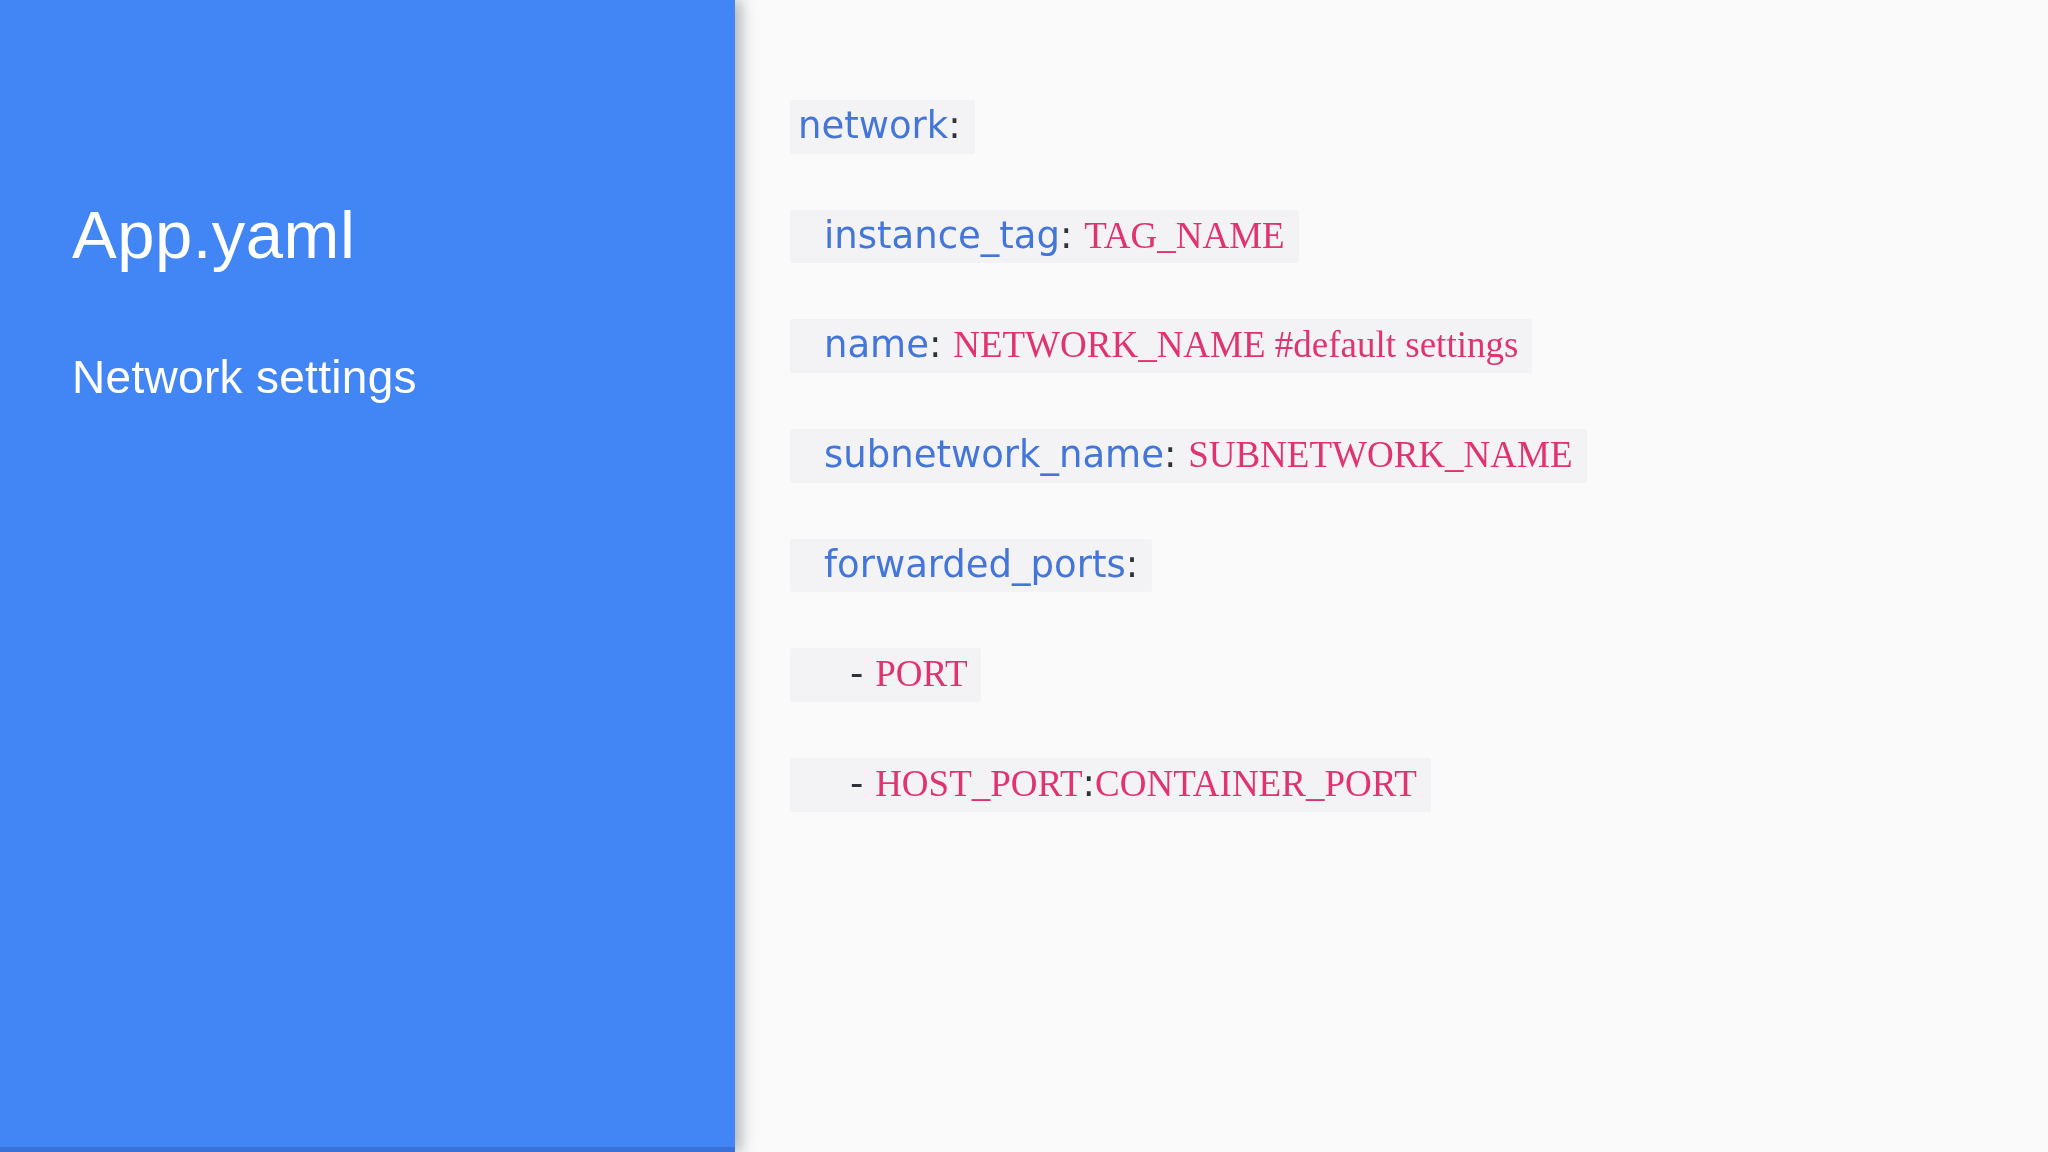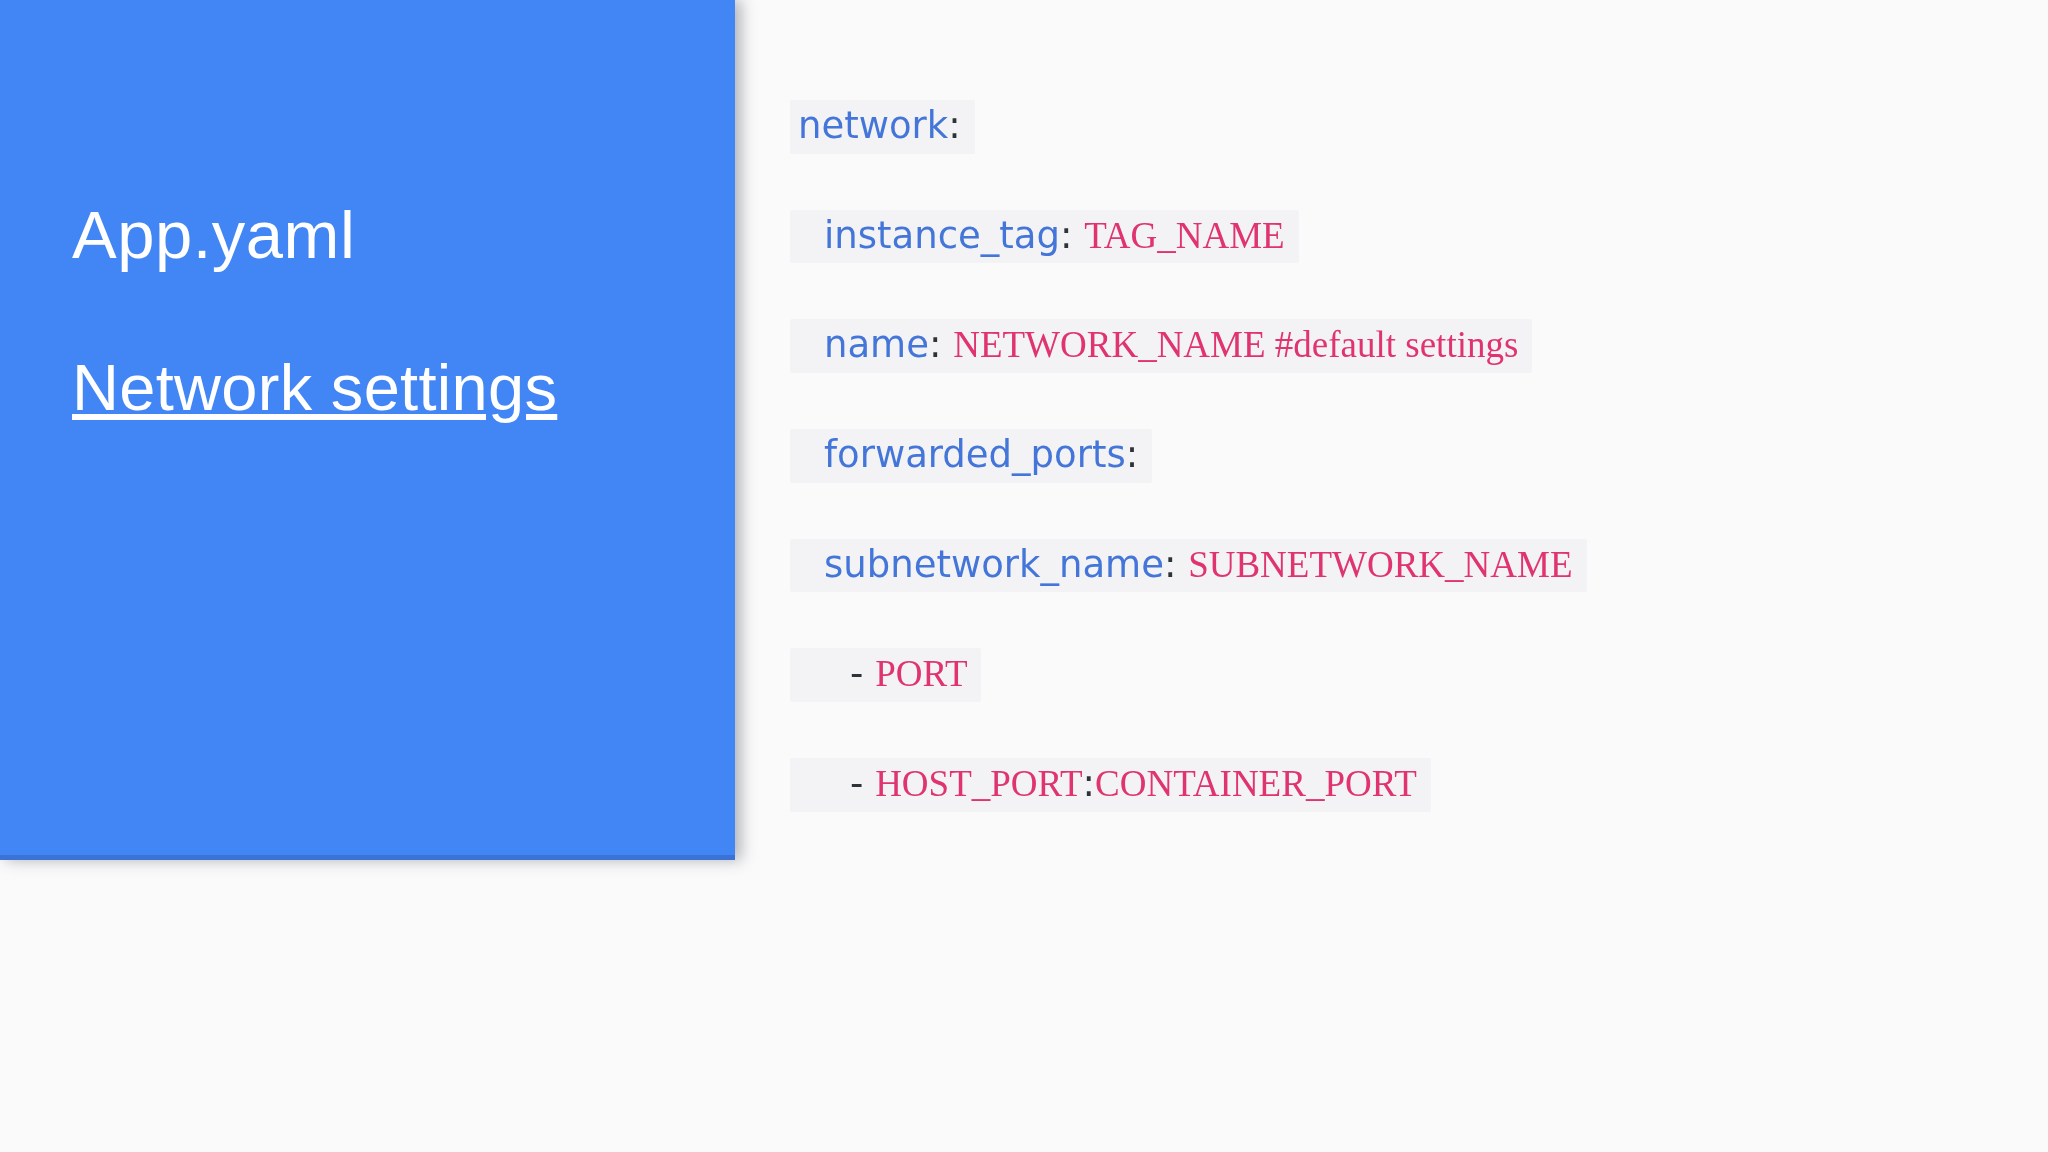--- a/index.html
+++ b/index.html
@@ -17,39 +17,38 @@
     width: 2048px; height: 1152px;
     overflow: hidden;
     background: var(--page-bg);
     font-family: "DejaVu Sans", sans-serif;
   }
   .page { position: relative; width: 2048px; height: 1152px; background: var(--page-bg); }
 
   
   .sidebar {
     position: absolute; left: 0; top: 0;
-    width: 735px; height: 860px;
+    width: 735px; height: 1152px;
     background: var(--sidebar-bg);
     box-shadow: 6px 0 14px rgba(40, 45, 55, 0.35);
     z-index: 2;
   }
   .sidebar-title {
     position: absolute; left: 72px; top: 198px;
     font-family: "Liberation Sans", sans-serif;
     font-size: 67px; font-weight: 400; line-height: 1.1;
     color: var(--sidebar-text);
     letter-spacing: 0.5px;
   }
   .sidebar-subtitle {
     position: absolute; left: 72px; top: 352px;
     font-family: "Liberation Sans", sans-serif;
-    font-size: 65px; font-weight: 400; line-height: 1.1;
+    font-size: 46px; font-weight: 400; line-height: 1.1;
     color: var(--sidebar-text);
     letter-spacing: 0.3px;
-    text-decoration: underline;
   }
   .sidebar-bottom-strip {
     position: absolute; left: 0; bottom: 0;
     width: 100%; height: 5px;
     background: var(--sidebar-strip);
   }
 
   
   .content {
     position: absolute; left: 735px; top: 0;
@@ -84,20 +83,20 @@
     <h1 class="sidebar-title">App.yaml</h1>
     <h2 class="sidebar-subtitle">Network settings</h2>
     <div class="sidebar-bottom-strip"></div>
   </aside>
 
   <main class="content">
     <div id="code-block">
         <div class="code-line"><span class="code-chip indent-0"><span class="tok-key">network</span><span class="tok-punct">:</span></span></div>
         <div class="code-line"><span class="code-chip indent-1"><span class="tok-key">instance_tag</span><span class="tok-punct">: </span><span class="tok-value">TAG_NAME</span></span></div>
         <div class="code-line"><span class="code-chip indent-1"><span class="tok-key">name</span><span class="tok-punct">: </span><span class="tok-value">NETWORK_NAME #default settings</span></span></div>
+        <div class="code-line"><span class="code-chip indent-1"><span class="tok-key">subnetwork_name</span><span class="tok-punct">: </span><span class="tok-value">SUBNETWORK_NAME</span></span></div>
         <div class="code-line"><span class="code-chip indent-1"><span class="tok-key">forwarded_ports</span><span class="tok-punct">:</span></span></div>
-        <div class="code-line"><span class="code-chip indent-1"><span class="tok-key">subnetwork_name</span><span class="tok-punct">: </span><span class="tok-value">SUBNETWORK_NAME</span></span></div>
         <div class="code-line"><span class="code-chip indent-2"><span class="tok-punct">- </span><span class="tok-value">PORT</span></span></div>
         <div class="code-line"><span class="code-chip indent-2"><span class="tok-punct">- </span><span class="tok-value">HOST_PORT</span><span class="tok-punct">:</span><span class="tok-value">CONTAINER_PORT</span></span></div>
       </div>
   </main>
 
 </div>
 
 </body></html>

